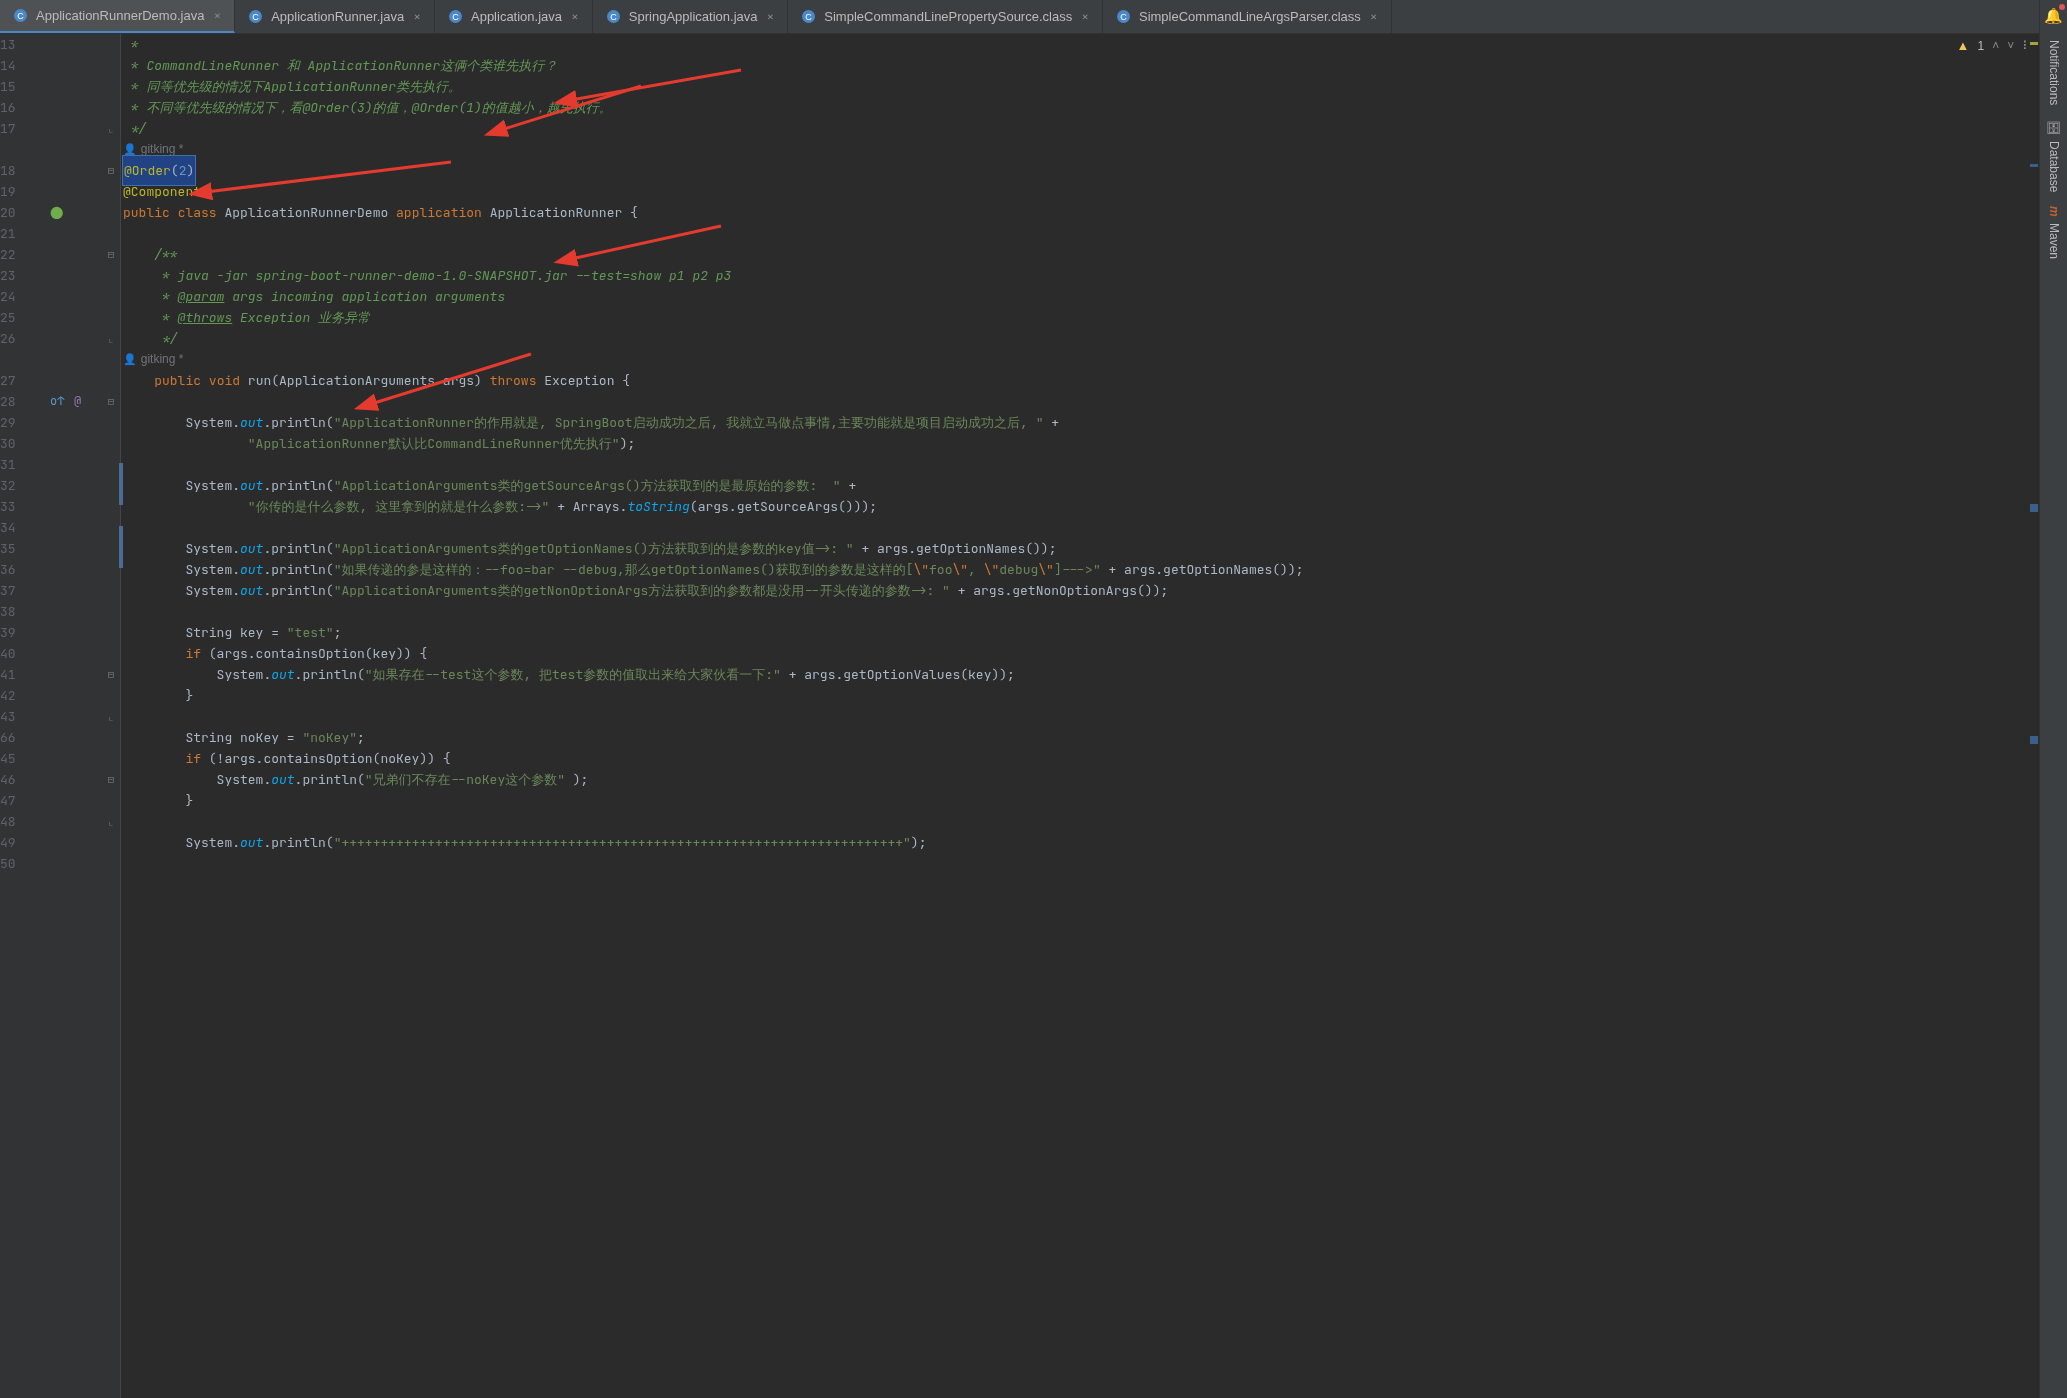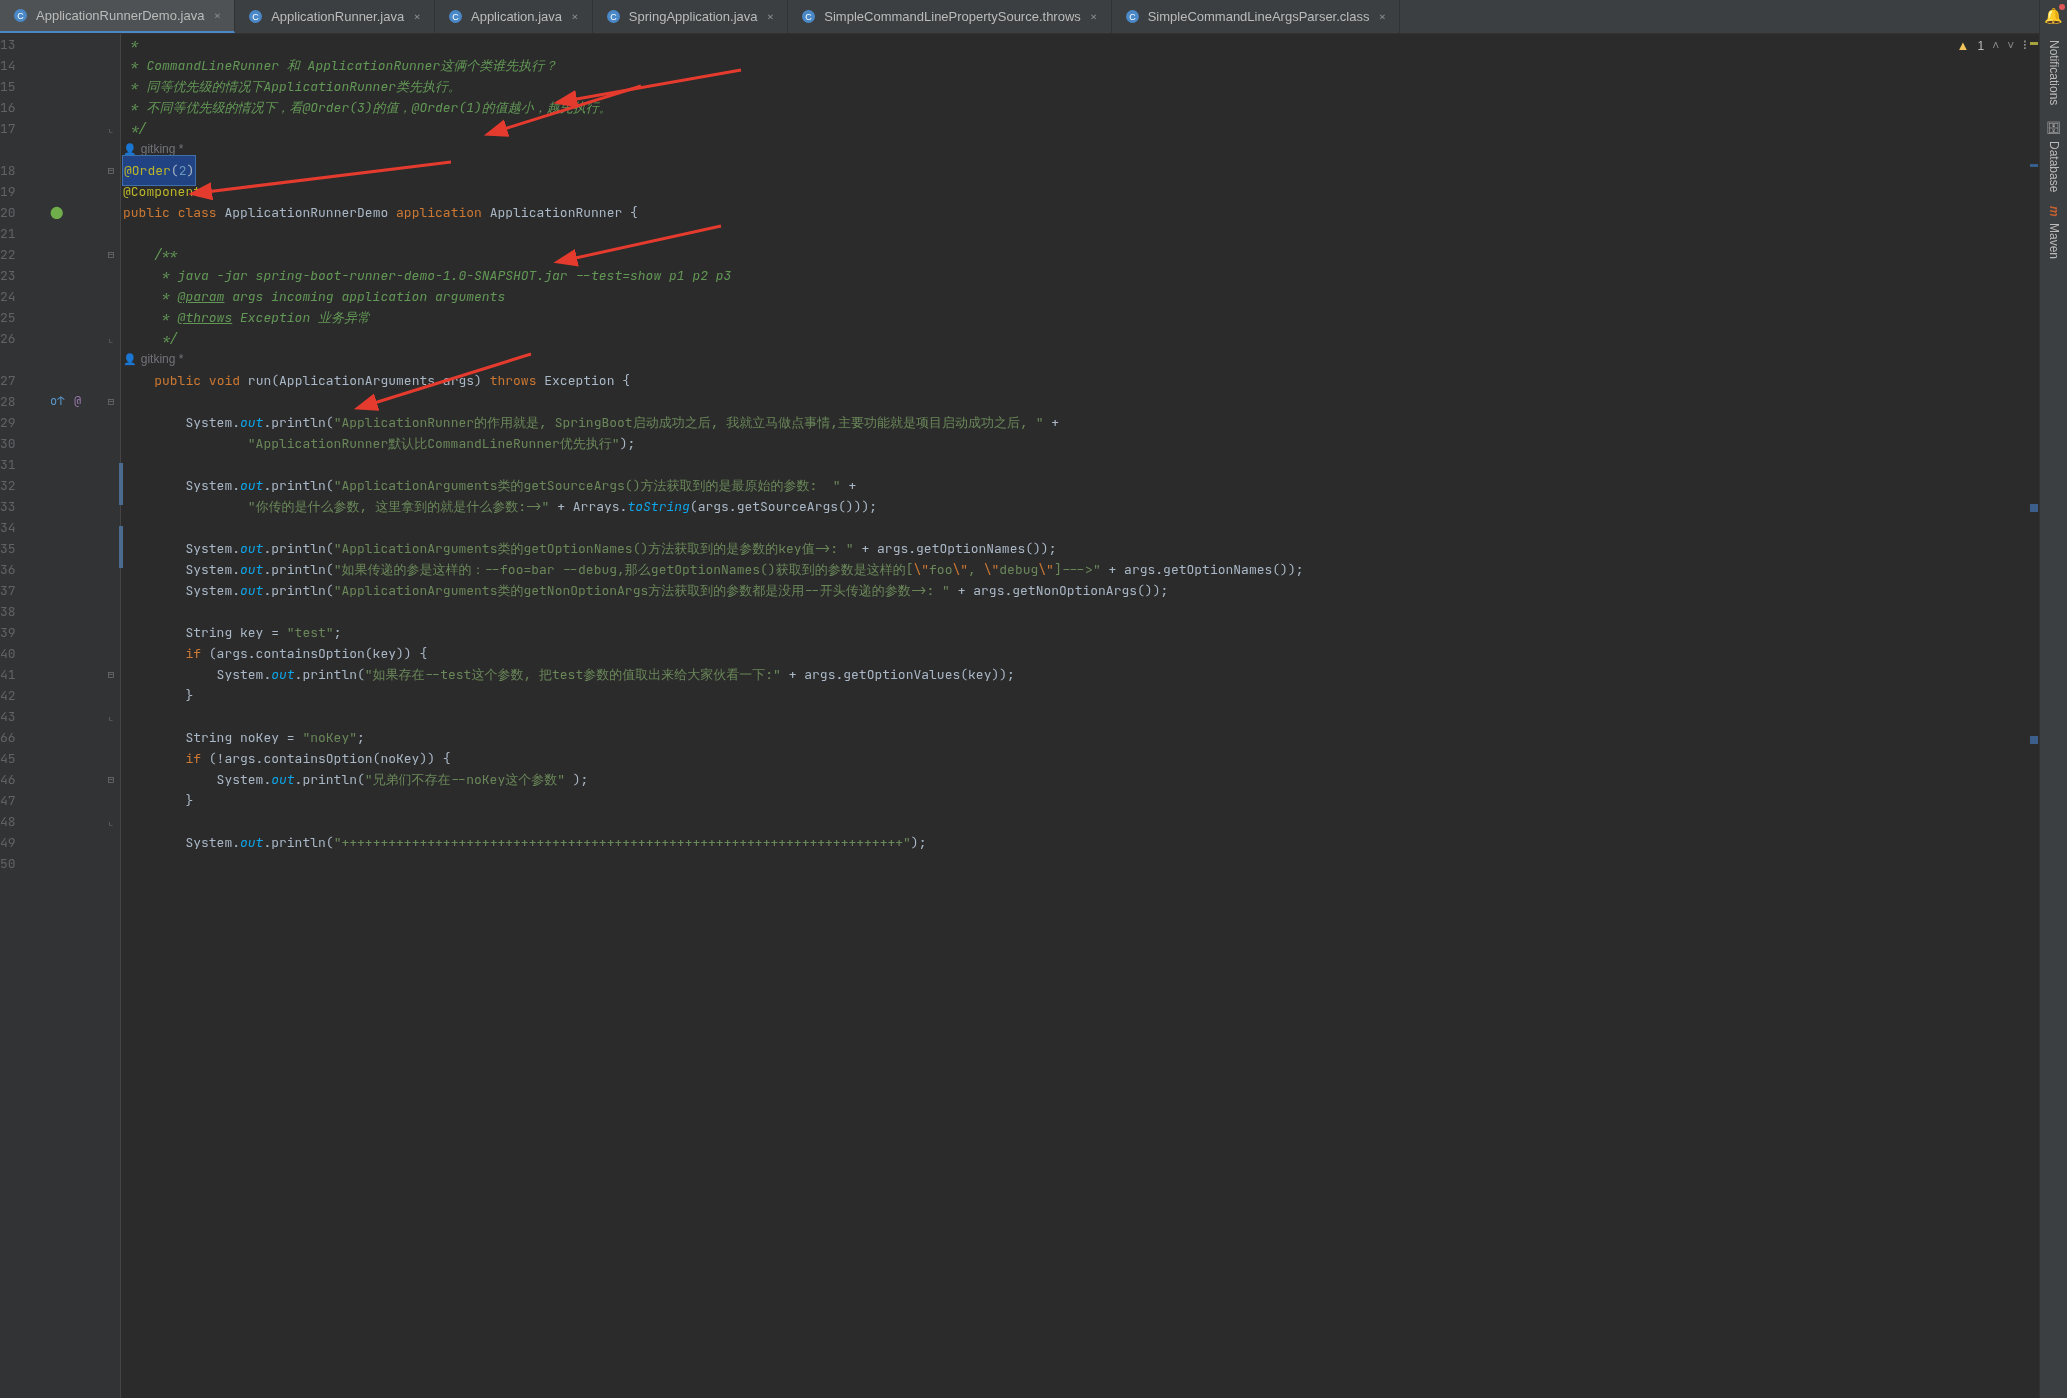--- a/index.html
+++ b/index.html
@@ -135,21 +135,21 @@
       <span class="label">SpringApplication.java</span>
       <span class="close">×</span>
     </div>
     <div class="tab">
       <span class="icon">
         <svg width="15" height="15">
           <circle cx="7.5" cy="7.5" r="6.5" fill="#4a88c7"></circle>
           <text x="7.5" y="11" text-anchor="middle" font-size="9" fill="#fff" font-family="sans-serif">C</text>
         </svg>
       </span>
-      <span class="label">SimpleCommandLinePropertySource.throws</span>
+      <span class="label">SimpleCommandLinePropertySource.class</span>
       <span class="close">×</span>
     </div>
     <div class="tab">
       <span class="icon">
         <svg width="15" height="15">
           <circle cx="7.5" cy="7.5" r="6.5" fill="#4a88c7"></circle>
           <text x="7.5" y="11" text-anchor="middle" font-size="9" fill="#fff" font-family="sans-serif">C</text>
         </svg>
       </span>
       <span class="label">SimpleCommandLineArgsParser.class</span>

